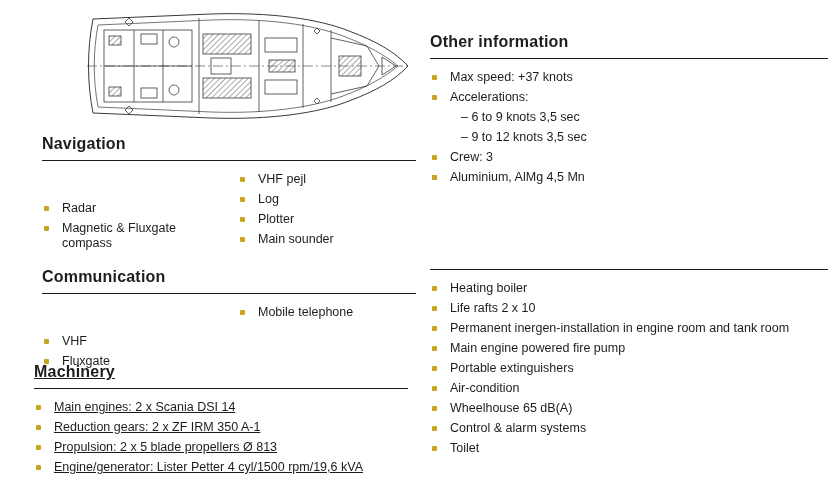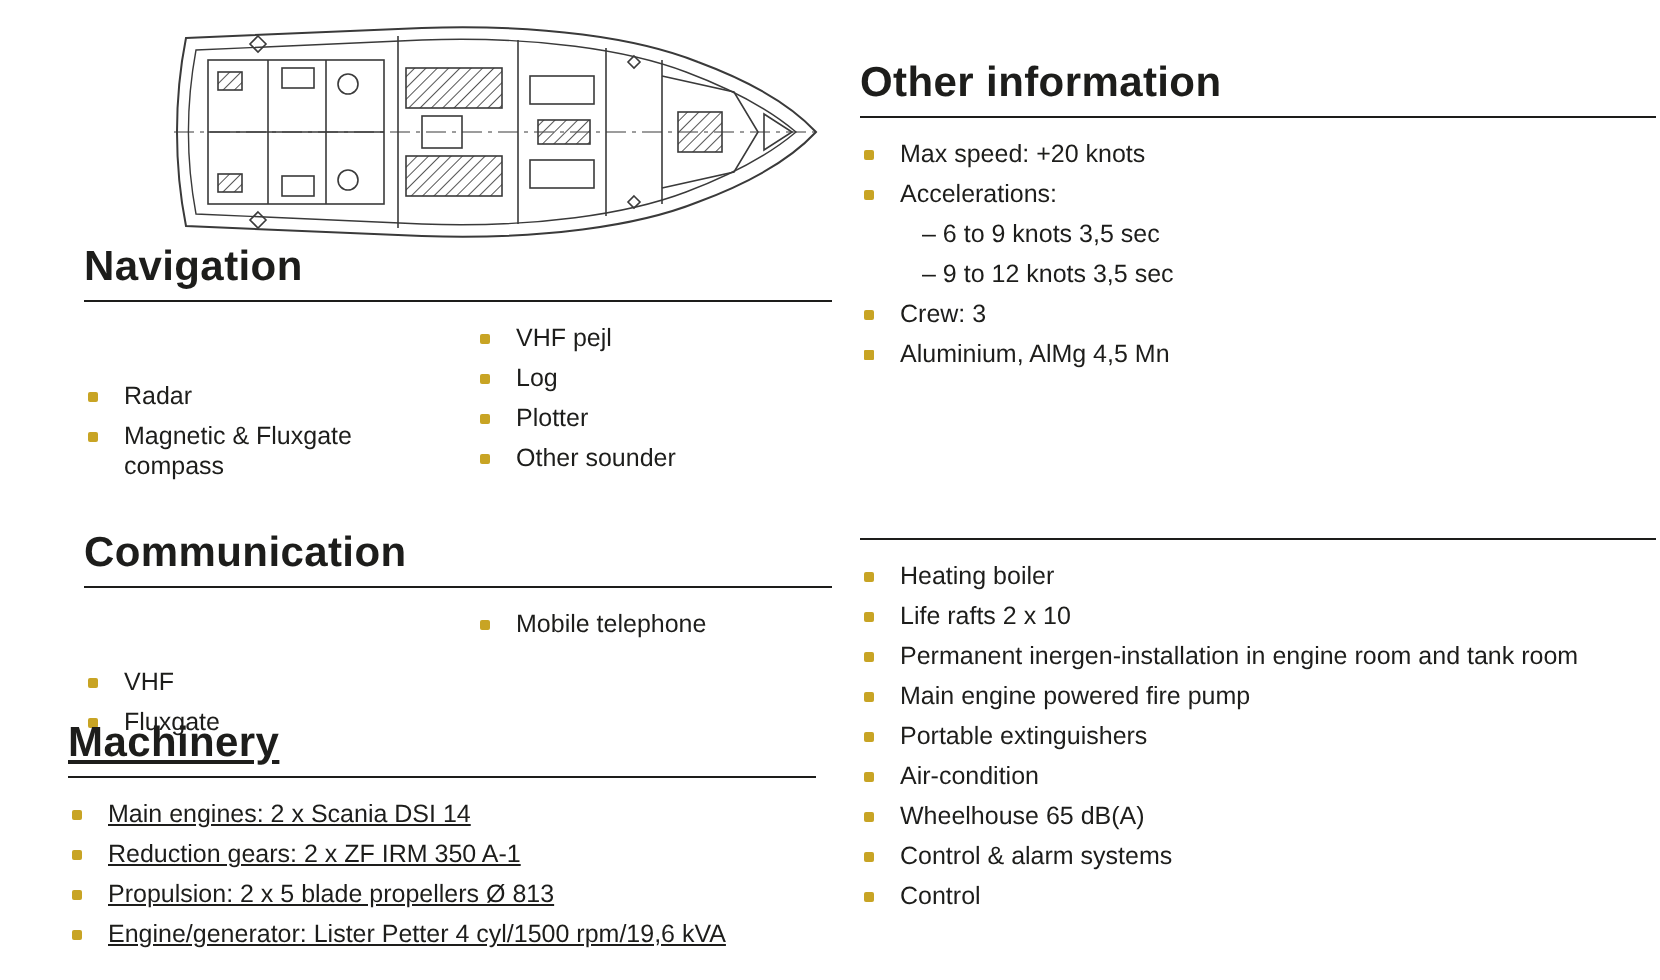--- a/index.html
+++ b/index.html
@@ -10,26 +10,26 @@
   }
   *{box-sizing:border-box;margin:0;padding:0;}
   html,body{background:#f4f4f4;}
   .page{
     position:relative;width:830px;height:490px;background:var(--background);
     font-family:"Liberation Sans",sans-serif;color:var(--text);
     overflow:hidden;margin:0 auto;
   }
   .boat{position:absolute;left:70px;top:6px;width:350px;height:120px;}
   .sec{position:absolute;}
-  #sec-nav  {left:42px;top:124px;width:374px;}
+  #sec-nav  {left:42px;top:134px;width:374px;}
   #sec-comm {left:42px;top:267px;width:374px;}
   #sec-mach {left:34px;top:362px;width:374px;text-decoration:underline;}
   #sec-info {left:430px;top:32px;width:398px;}
   #sec-equip{left:430px;top:262px;width:398px;}
-  h2{font-size:21px;font-weight:bold;line-height:19px;letter-spacing:.2px;color:var(--text);}
+  h2{font-size:16px;font-weight:bold;line-height:19px;letter-spacing:.2px;color:var(--text);}
   .rule{border-top:1.5px solid var(--rule);margin-top:7px;}
   ul{list-style:none;margin-top:11px;}
   li{position:relative;padding-left:20px;font-size:12.5px;line-height:15px;margin-bottom:5px;color:var(--text);}
   li .bullet{
     position:absolute;left:2px;top:5px;width:4.5px;height:4.5px;
     background:var(--bullet);border-radius:1px;display:block;
   }
   li.sub{padding-left:31px;}
   .cols{display:flex;}
   .cols .col1{width:196px;flex:0 0 196px;margin-top:40px;}
@@ -98,21 +98,21 @@
     <div class="rule"></div>
     <div class="cols">
       <ul class="col1">
         <li><span class="bullet"></span><span>Radar</span></li>
         <li><span class="bullet"></span><span>Magnetic &amp; Fluxgate compass</span></li>
       </ul>
       <ul class="col2">
         <li><span class="bullet"></span><span>VHF pejl</span></li>
         <li><span class="bullet"></span><span>Log</span></li>
         <li><span class="bullet"></span><span>Plotter</span></li>
-        <li><span class="bullet"></span><span>Other sounder</span></li>
+        <li><span class="bullet"></span><span>Main sounder</span></li>
       </ul>
     </div>
   </section>
 
   <section class="sec" id="sec-comm">
     <h2>Communication</h2>
     <div class="rule"></div>
     <div class="cols">
       <ul class="col1">
         <li><span class="bullet"></span><span>VHF</span></li>
@@ -132,21 +132,21 @@
       <li><span class="bullet"></span><span>Reduction gears: 2 x ZF IRM 350 A-1</span></li>
       <li><span class="bullet"></span><span>Propulsion: 2 x 5 blade propellers Ø 813</span></li>
       <li><span class="bullet"></span><span>Engine/generator: Lister Petter 4 cyl/1500 rpm/19,6 kVA</span></li>
     </ul>
   </section>
 
   <section class="sec" id="sec-info">
     <h2>Other information</h2>
     <div class="rule"></div>
     <ul>
-      <li><span class="bullet"></span><span>Max speed: +20 knots</span></li>
+      <li><span class="bullet"></span><span>Max speed: +37 knots</span></li>
       <li><span class="bullet"></span><span>Accelerations:</span></li>
       <li class="sub"><span>– 6 to 9 knots 3,5 sec</span></li>
       <li class="sub"><span>– 9 to 12 knots 3,5 sec</span></li>
       <li><span class="bullet"></span><span>Crew: 3</span></li>
       <li><span class="bullet"></span></li>
       <li><span class="bullet"></span></li>
       <li><span class="bullet"></span><span>Aluminium, AlMg 4,5 Mn</span></li>
     </ul>
   </section>
 
@@ -154,17 +154,17 @@
     <div class="rule"></div>
     <ul>
       <li><span class="bullet"></span><span>Heating boiler</span></li>
       <li><span class="bullet"></span><span>Life rafts 2 x 10</span></li>
       <li><span class="bullet"></span><span>Permanent inergen-installation in engine room and tank room</span></li>
       <li><span class="bullet"></span><span>Main engine powered fire pump</span></li>
       <li><span class="bullet"></span><span>Portable extinguishers</span></li>
       <li><span class="bullet"></span><span>Air-condition</span></li>
       <li><span class="bullet"></span><span>Wheelhouse 65 dB(A)</span></li>
       <li><span class="bullet"></span><span>Control &amp; alarm systems</span></li>
-      <li><span class="bullet"></span><span>Control</span></li>
+      <li><span class="bullet"></span><span>Toilet</span></li>
     </ul>
   </section>
 
 </div>
 
 </body></html>

